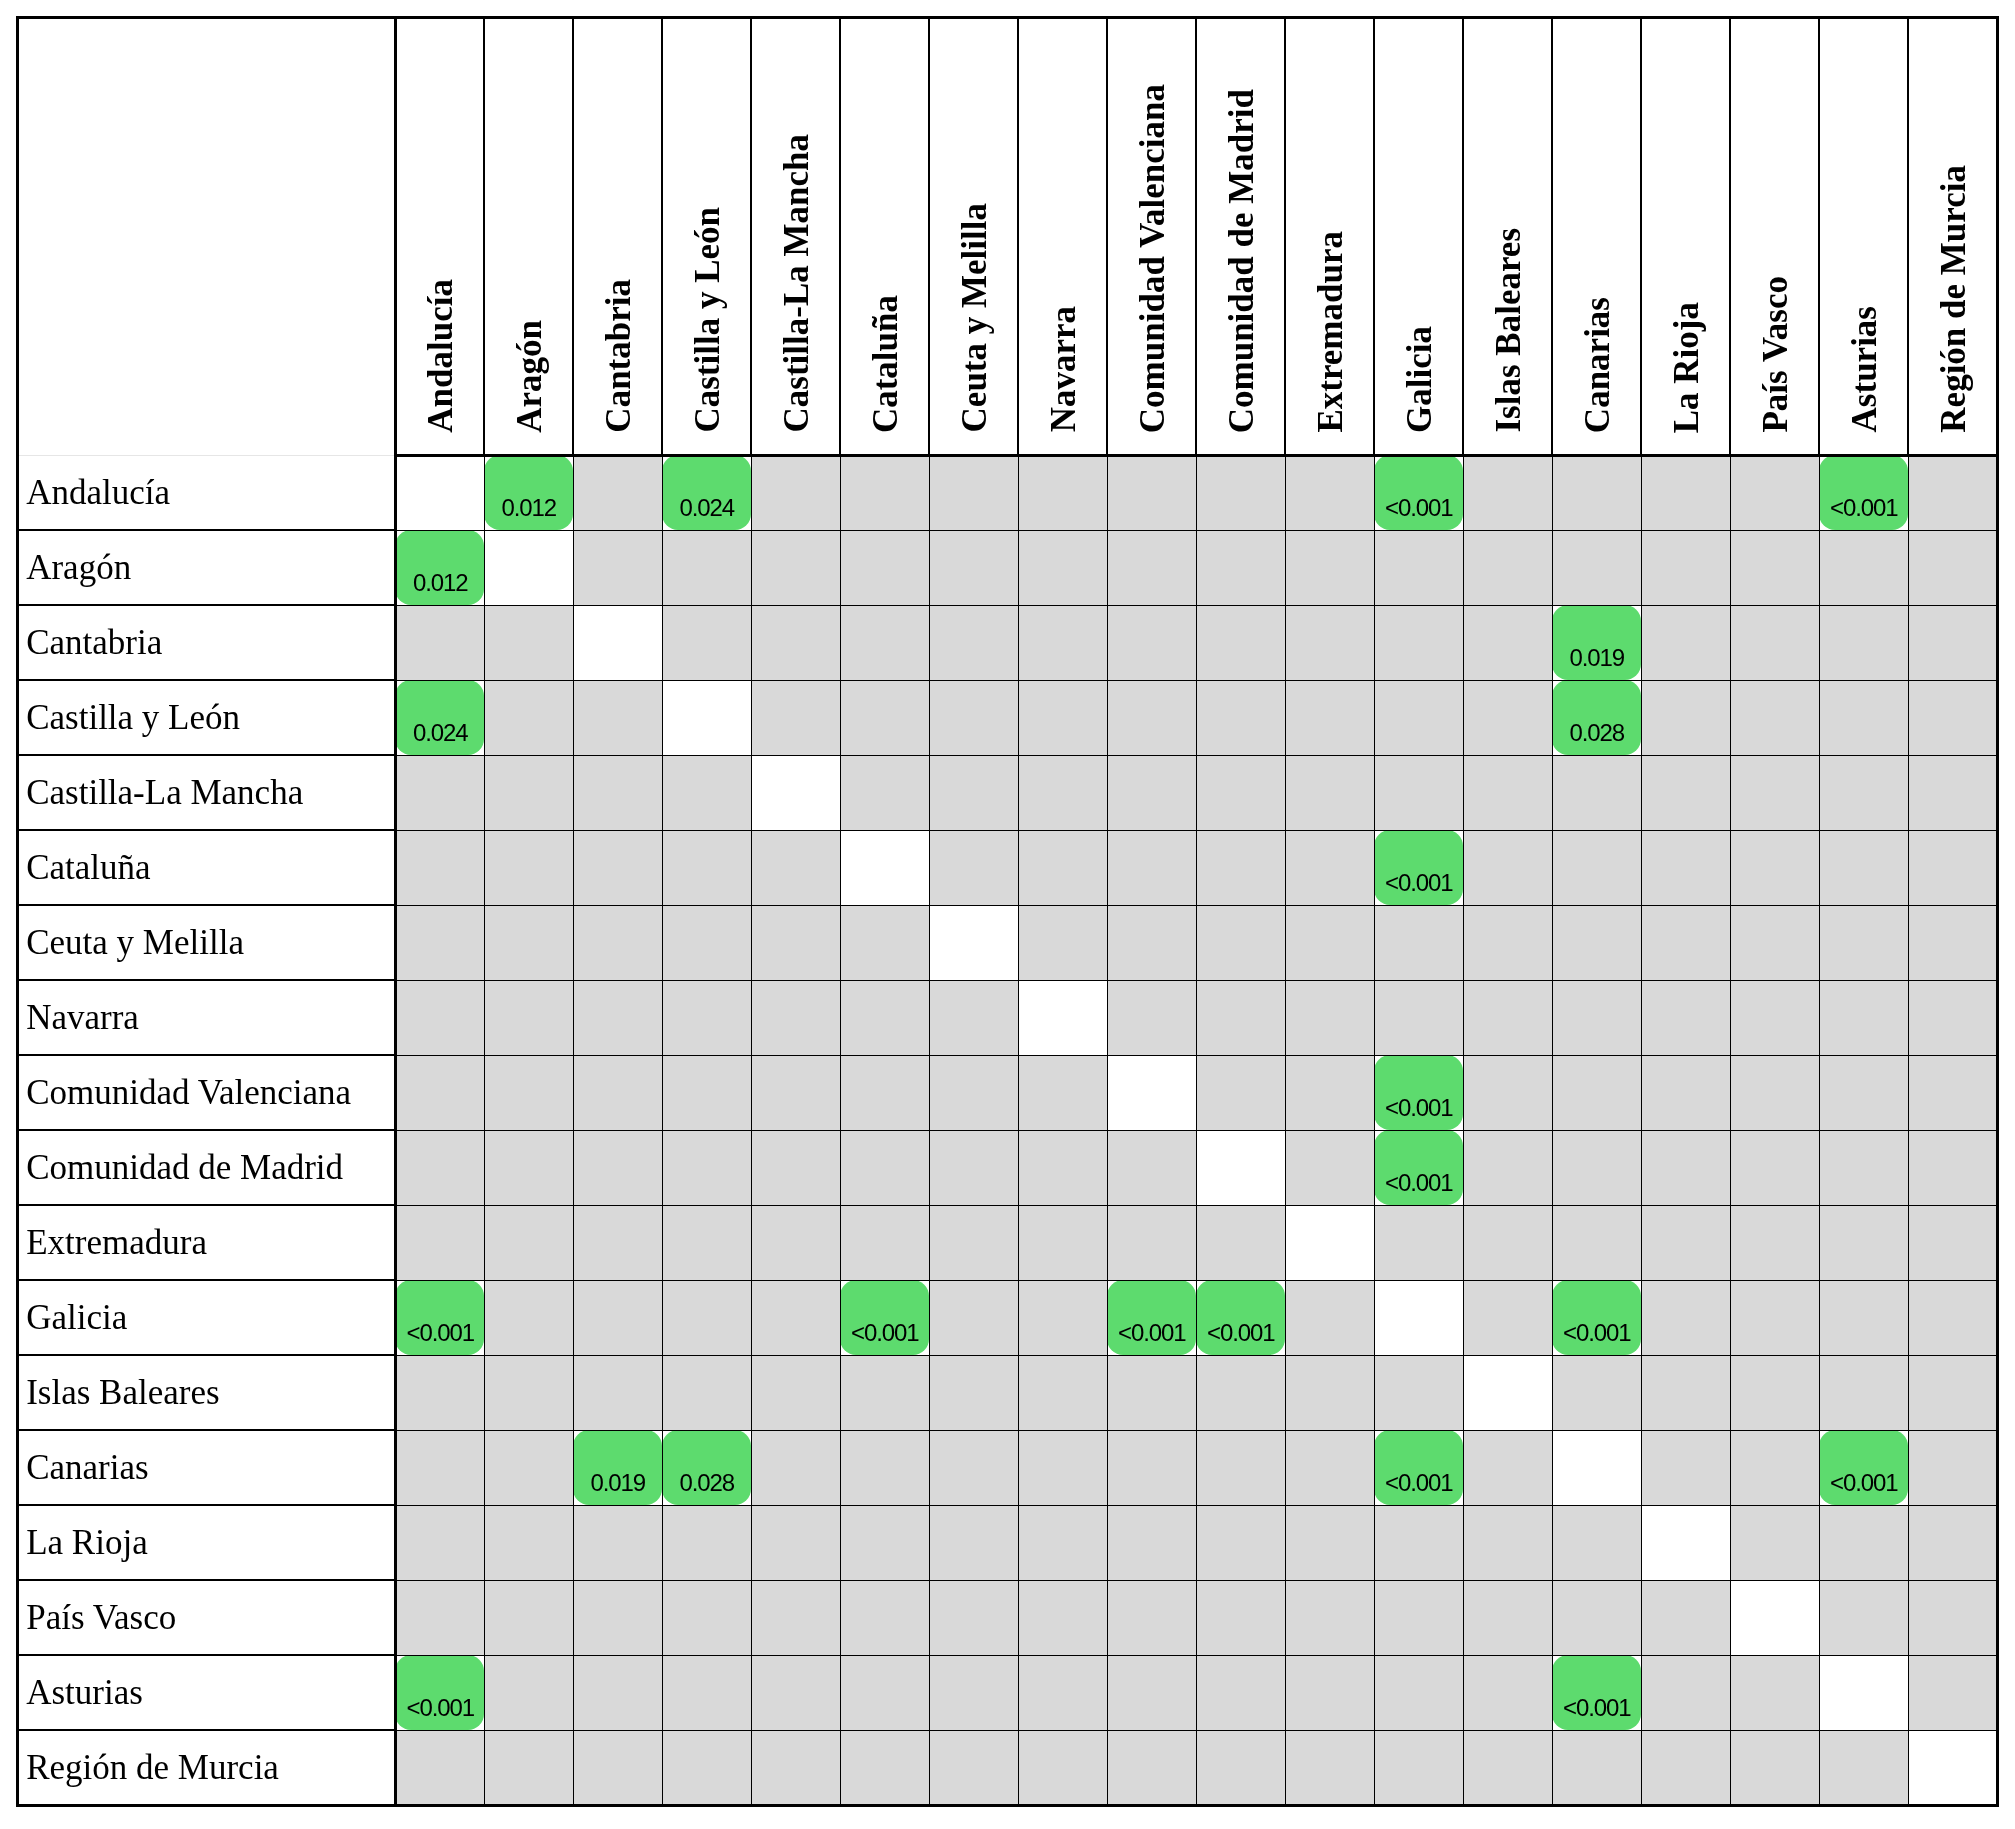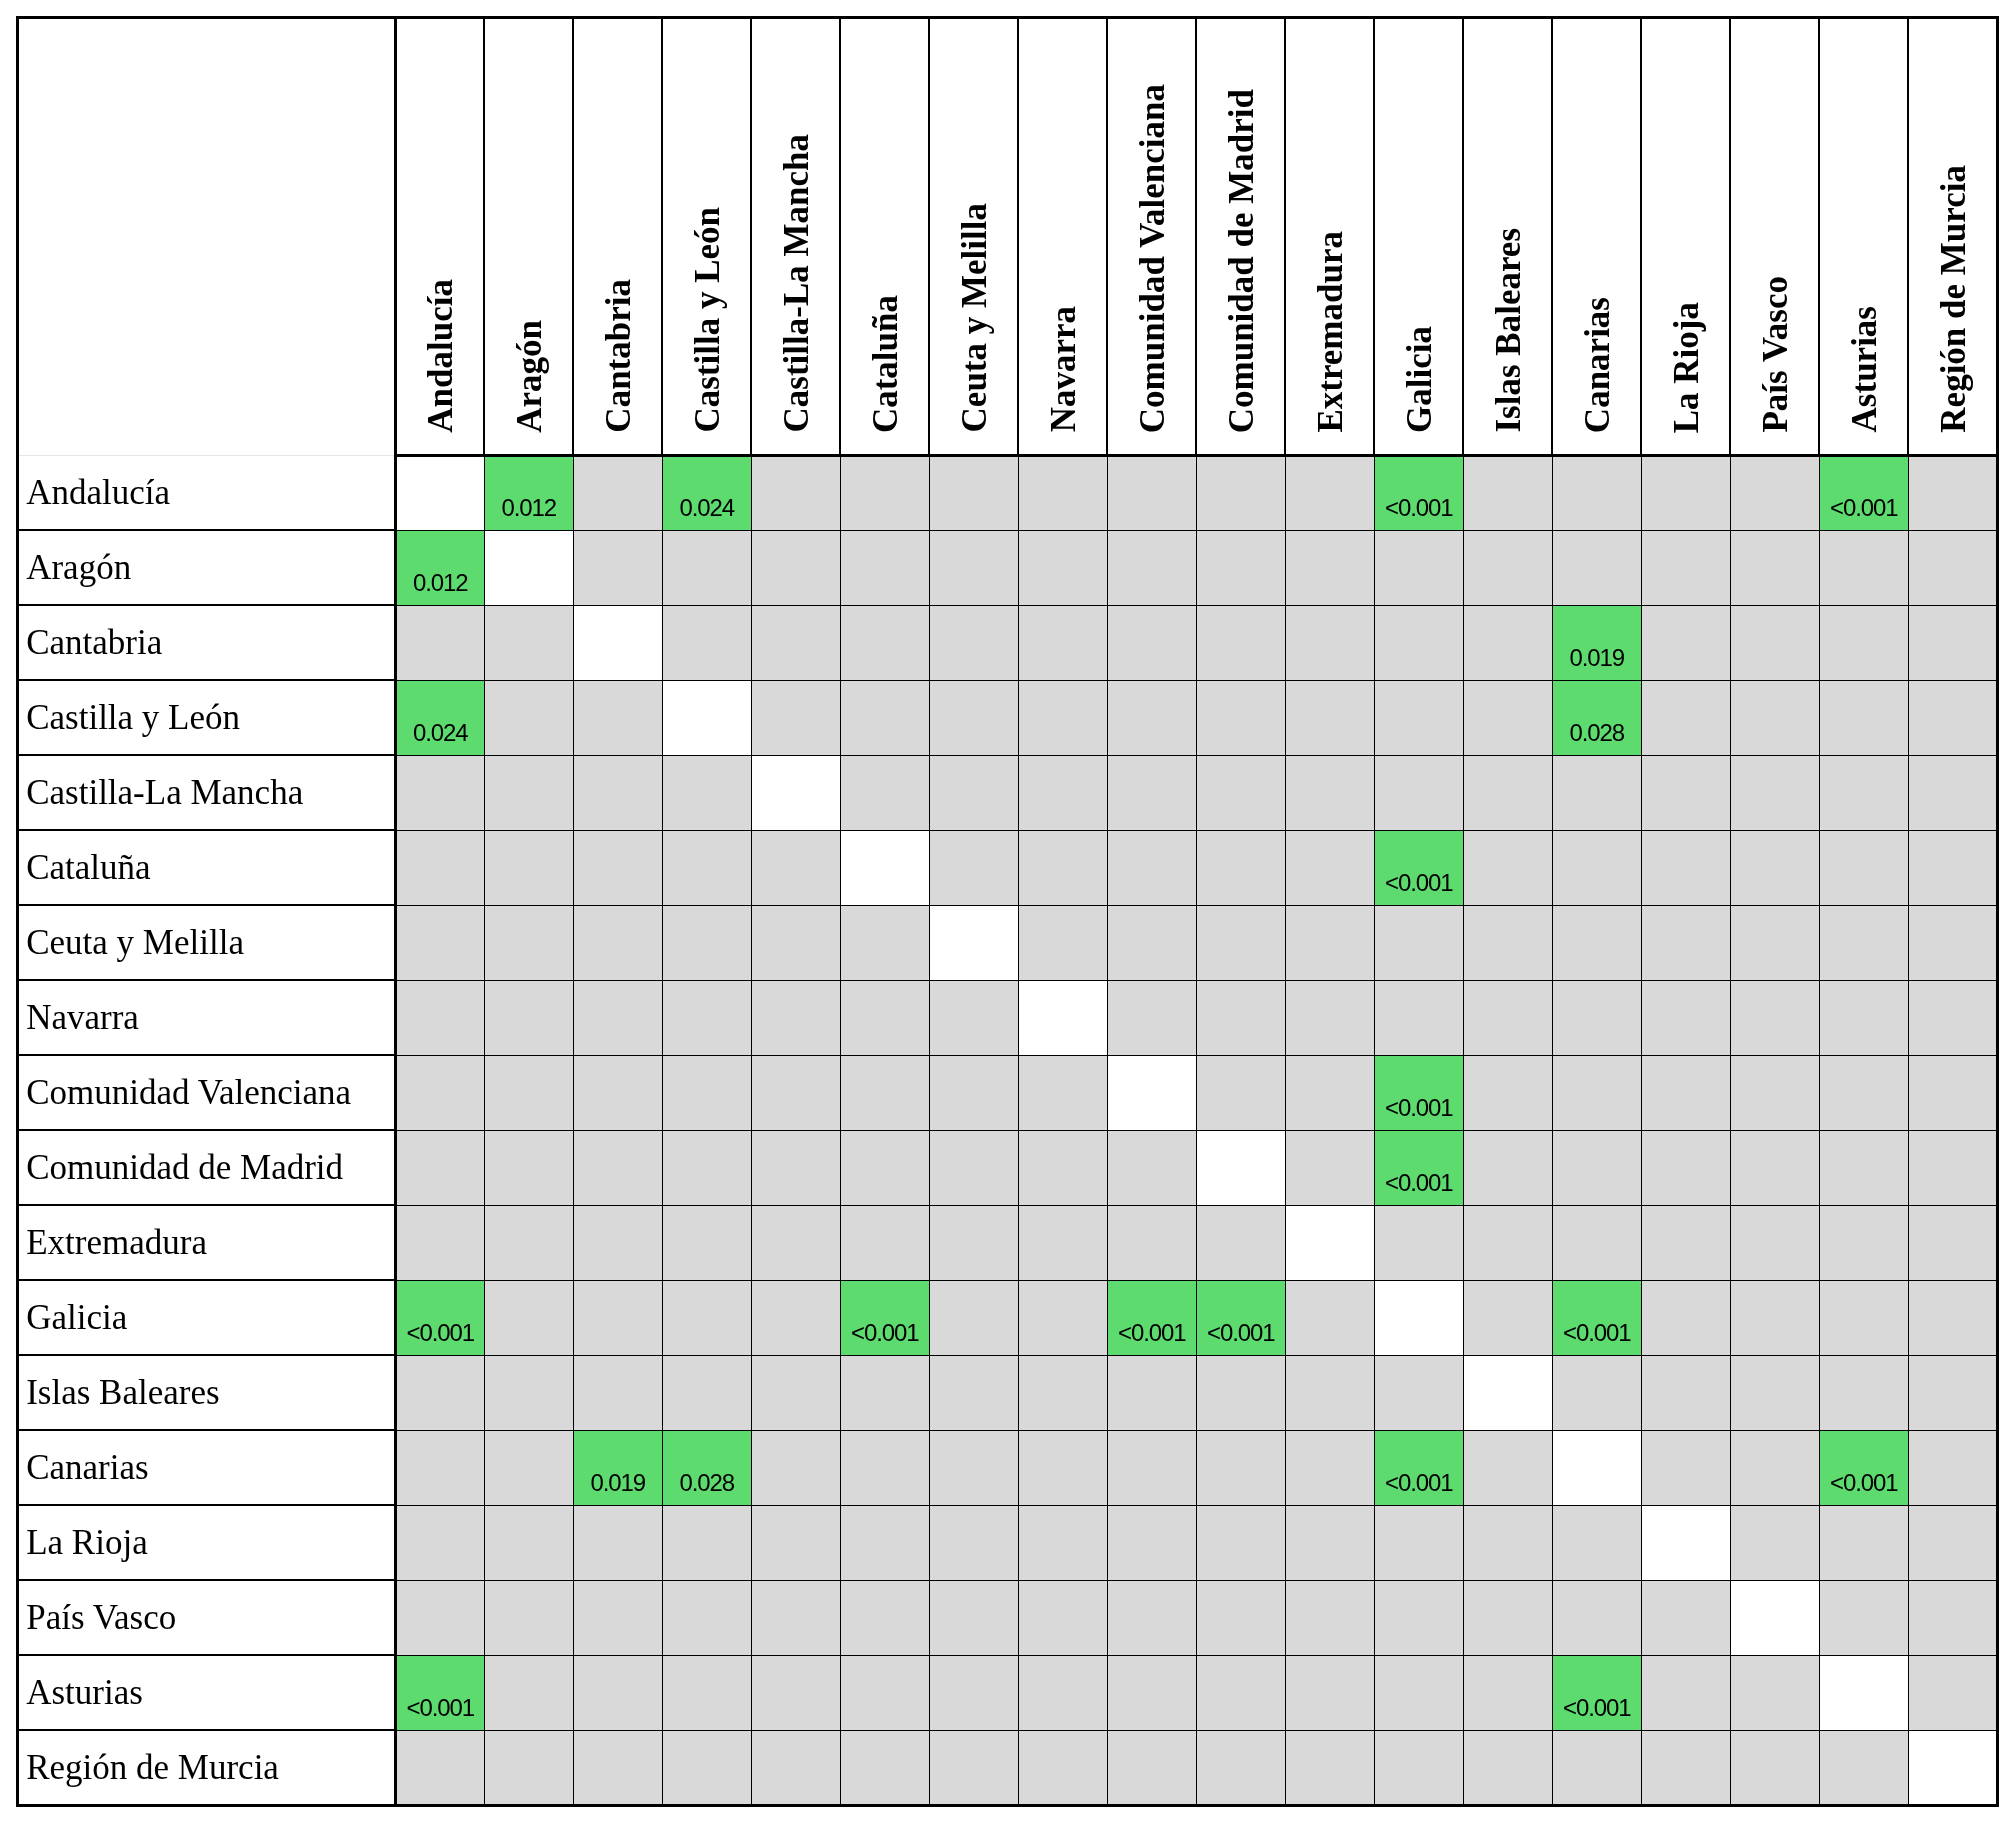--- a/index.html
+++ b/index.html
@@ -32,21 +32,21 @@
     font-size: 35px; color: #000; text-align: left;
     padding-left: 7.4px !important; white-space: nowrap; font-weight: normal;
   }
   .cell {
     width: 89px; height: 75px; background: #d9d9d9;
     border: 1.6px solid #000;
     position: relative;
     vertical-align: bottom;
   }
   .cell.diag { background: #ffffff; }
-  .cell.sig { background: #5ddb6e; }
+  .cell.sig { background: #5ddb6e; border-radius: 16px; }
   .cell .val {
     position: absolute; left: 0; right: 0; bottom: 7.4px;
     text-align: center;
     font-family: "Liberation Sans", "DejaVu Sans", sans-serif;
     font-size: 24px; color: #000; letter-spacing: -1.1px;
   }
 </style>
 </head>
 <body>
 

